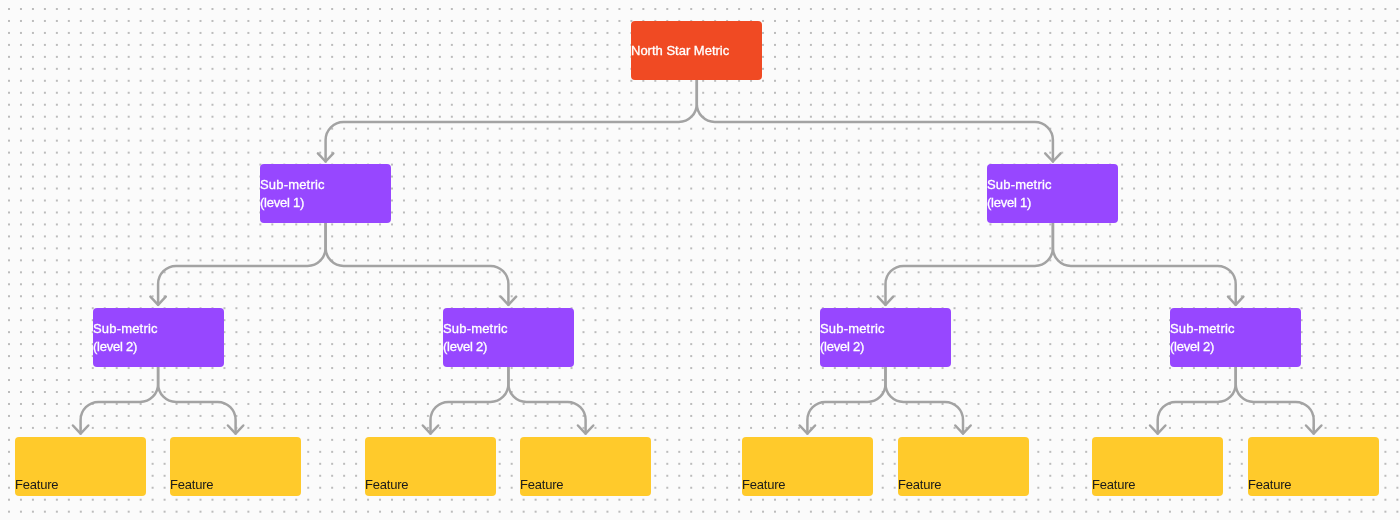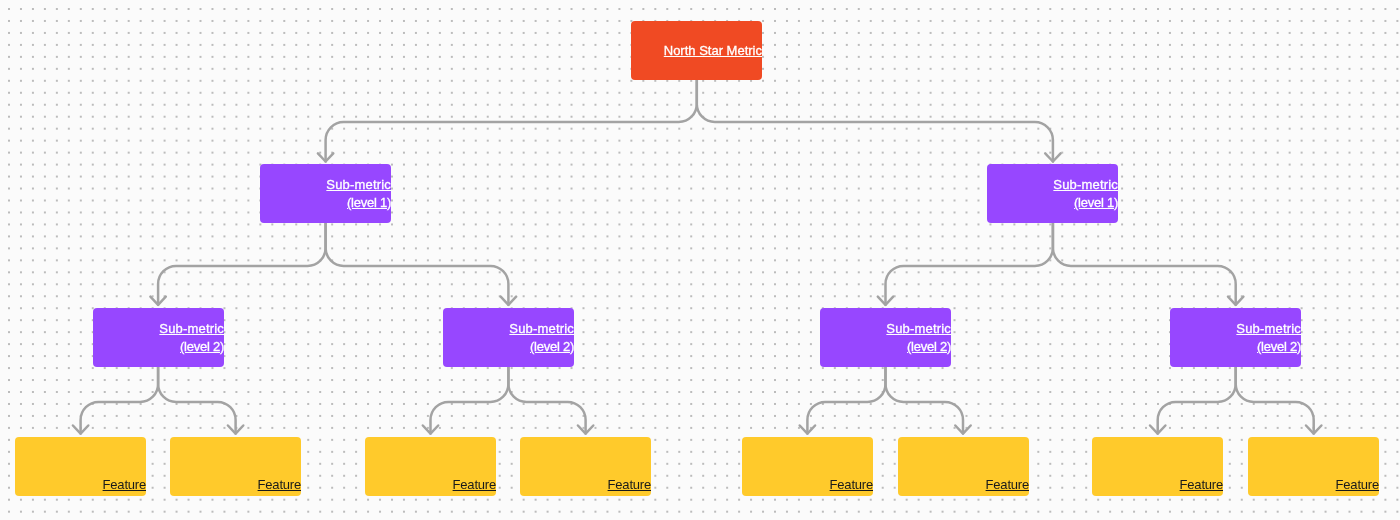--- a/index.html
+++ b/index.html
@@ -19,25 +19,24 @@
   }
   #edges{position:absolute;left:0;top:0;width:1400px;height:520px;}
   #nodes{position:absolute;left:0;top:0;width:1400px;height:520px;}
   .node{
     position:absolute;
     -webkit-font-smoothing:antialiased;
     will-change:transform;
     box-sizing:border-box;
     border-radius:4px;
     display:flex;flex-direction:column;
-    align-items:flex-end;justify-content:center;
+    align-items:flex-start;justify-content:center;
     text-align:center;
     line-height:1.35;
     white-space:nowrap;
-    text-decoration:underline;
   }
   .node .ln{display:block;}
   .node.root .ln,
   .node.lvl1 .ln,
   .node.lvl2 .ln{-webkit-text-stroke:0.32px currentColor;}
   .node.feat .ln{letter-spacing:-0.2px;margin-top:36px;}
   .node.lvl1 .ln:first-child,
   .node.lvl2 .ln:first-child{letter-spacing:0.18px;}
   .node.lvl1 .ln:last-child,
   .node.lvl2 .ln:last-child{letter-spacing:-0.25px;}

